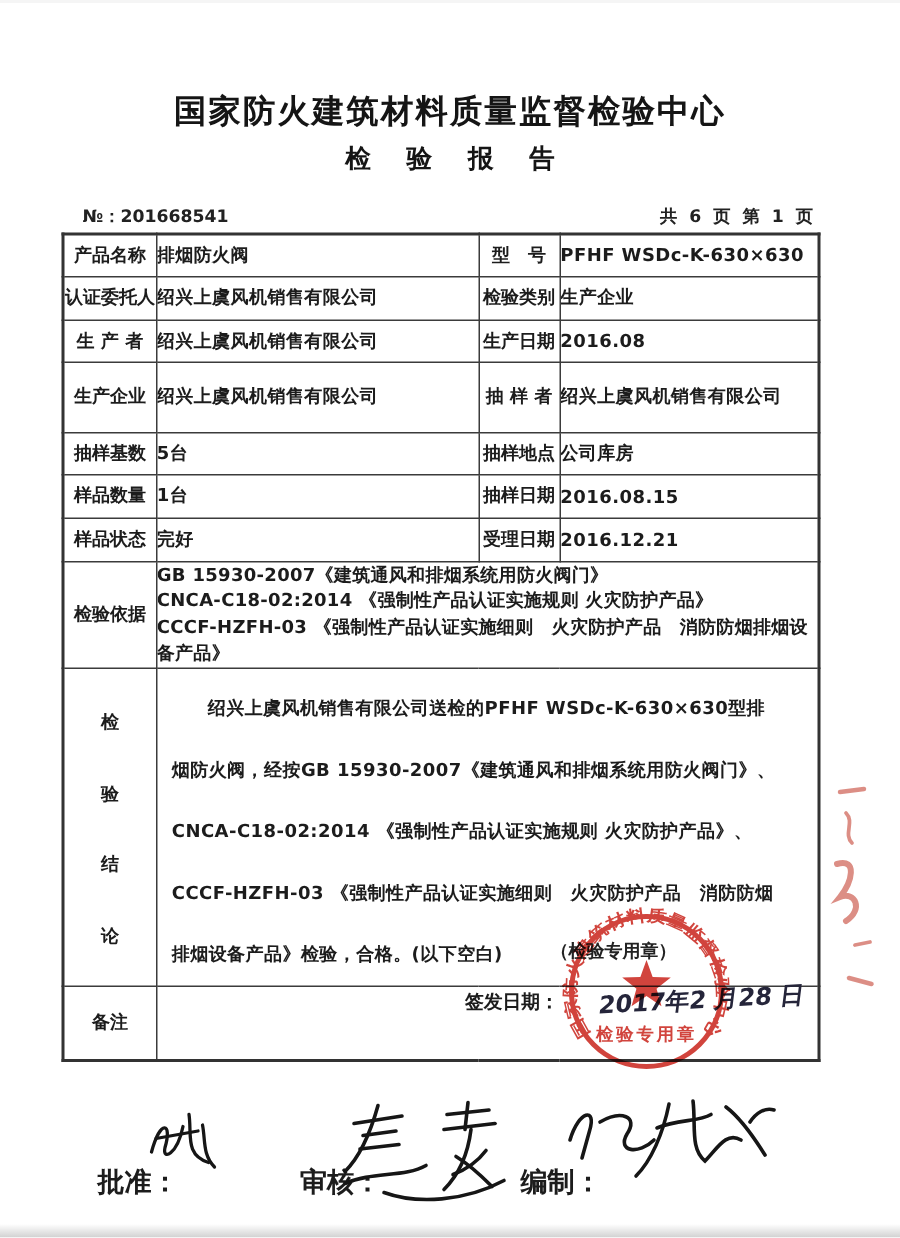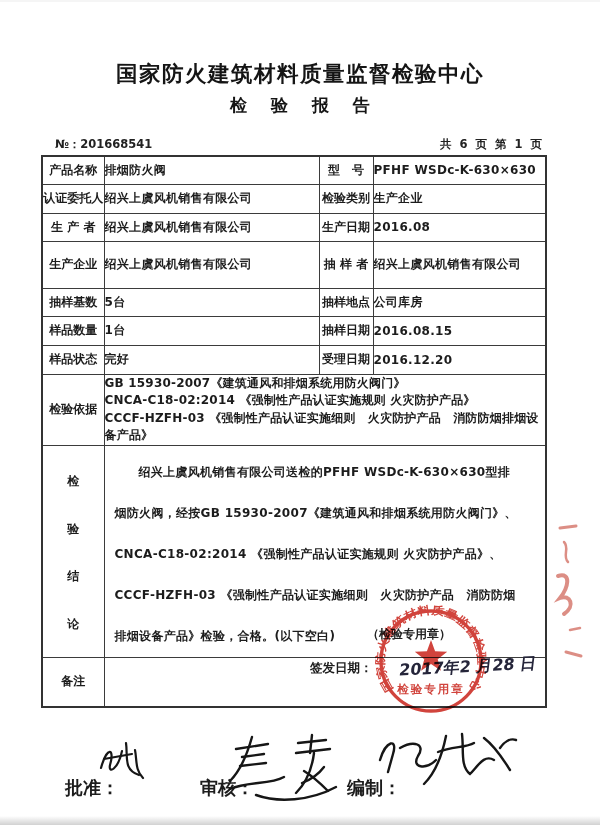--- a/index.html
+++ b/index.html
@@ -141,21 +141,21 @@
     <tr style="height:29px">
       <td class="lbl">样品数量</td>
       <td class="val">1台</td>
       <td class="lbl">抽样日期</td>
       <td class="val">2016.08.15</td>
     </tr>
     <tr style="height:29px">
       <td class="lbl">样品状态</td>
       <td class="val">完好</td>
       <td class="lbl">受理日期</td>
-      <td class="val">2016.12.20</td>
+      <td class="val">2016.12.21</td>
     </tr>
     <tr style="height:71px">
       <td class="lbl">检验依据</td>
       <td class="basis-cell" colspan="3">
         <div>GB 15930-2007《建筑通风和排烟系统用防火阀门》</div>
         <div>CNCA-C18-02:2014 《强制性产品认证实施规则 火灾防护产品》</div>
         <div>CCCF-HZFH-03 《强制性产品认证实施细则　火灾防护产品　消防防烟排烟设备产品》</div>
       </td>
     </tr>
     <tr style="height:208px">

